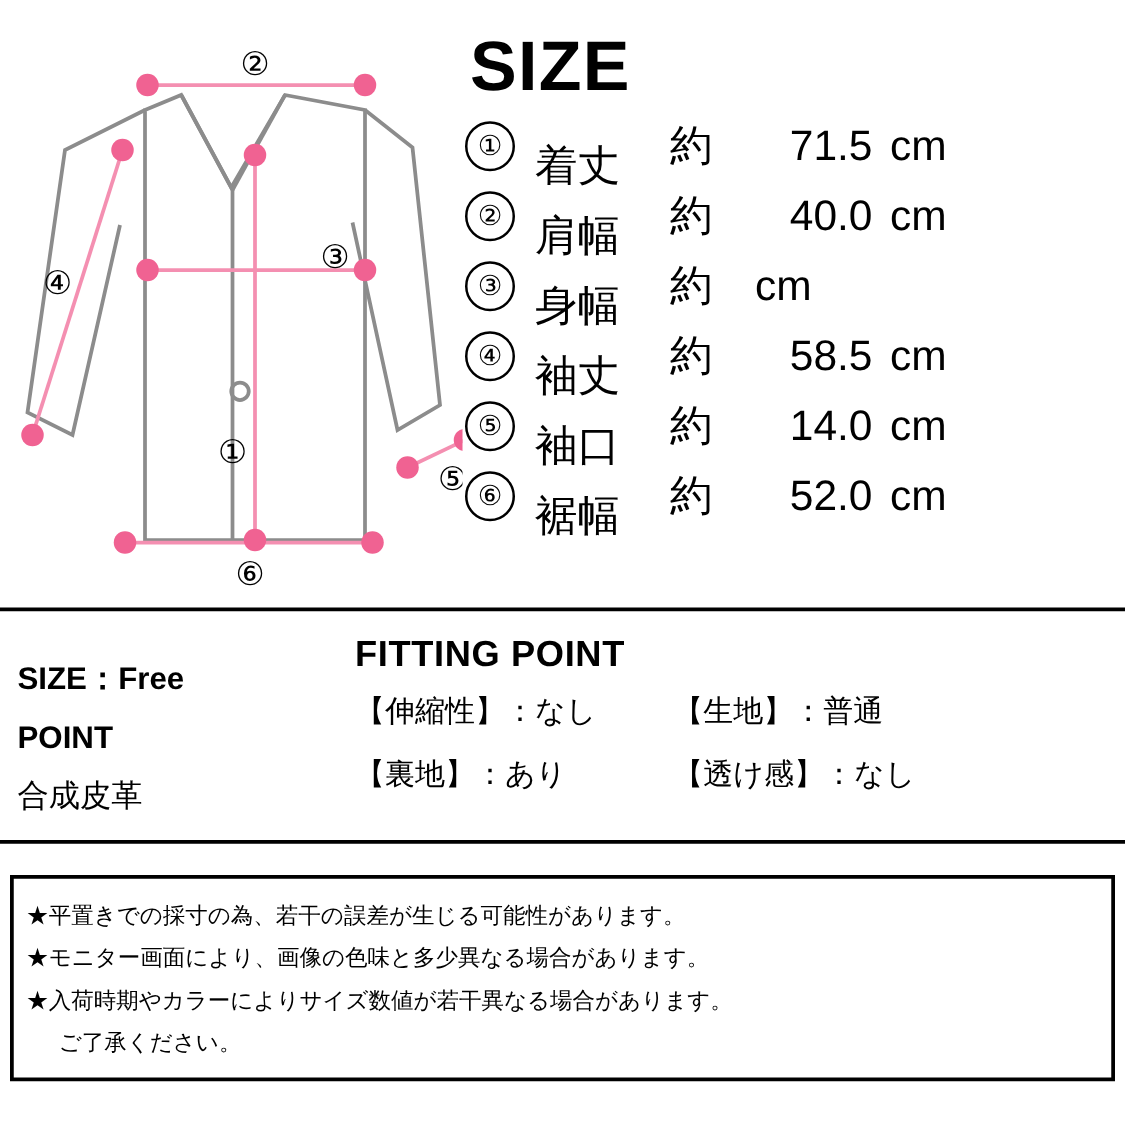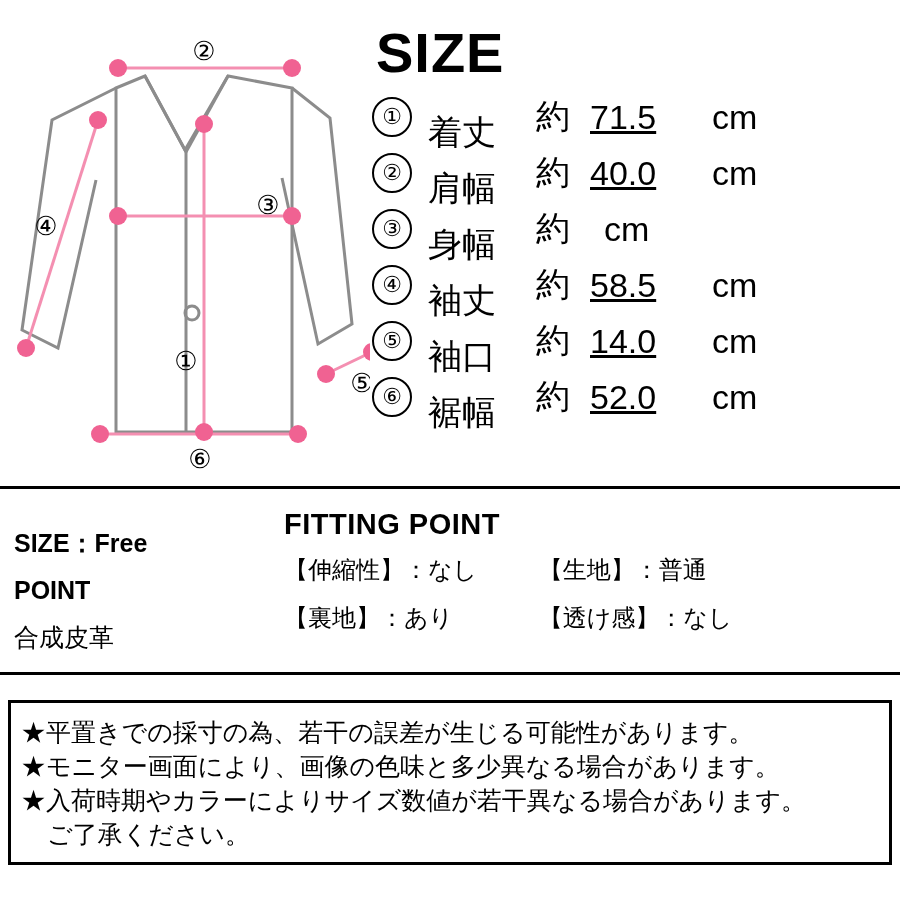--- a/index.html
+++ b/index.html
@@ -73,22 +73,21 @@
     flex: 0 0 auto;
     margin-top: 32px;
   }
   .row-approx {
     width: 54px;
     flex: 0 0 auto;
   }
   .row-value {
     width: 108px;
     flex: 0 0 auto;
-    text-align: left;
-    text-decoration: underline;
+    text-align: right;
   }
   .row-unit {
     margin-left: 14px;
     flex: 0 0 auto;
   }
 
   
   .hr {
     position: absolute;
     left: 0;
@@ -133,35 +132,36 @@
     letter-spacing: 0.5px;
   }
   .fit-row {
     font-size: 24px;
     line-height: 48px;
     white-space: nowrap;
   }
   .fit-cell-a {
     display: inline-block;
     width: 248px;
+    font-family: Liberation Mono, monospace;
   }
 
   
   .note-box {
     position: absolute;
     left: 8px;
     top: 700px;
     width: 884px;
     height: 165px;
     border: 3px solid #000;
     box-sizing: border-box;
     padding: 12px 10px 0 10px;
   }
   .note-line {
-    font-size: 25px;
+    font-size: 18px;
     line-height: 34px;
     white-space: nowrap;
   }
   .note-line.indent {
     padding-left: 26px;
   }
 </style>
 </head>
 <body>
 

